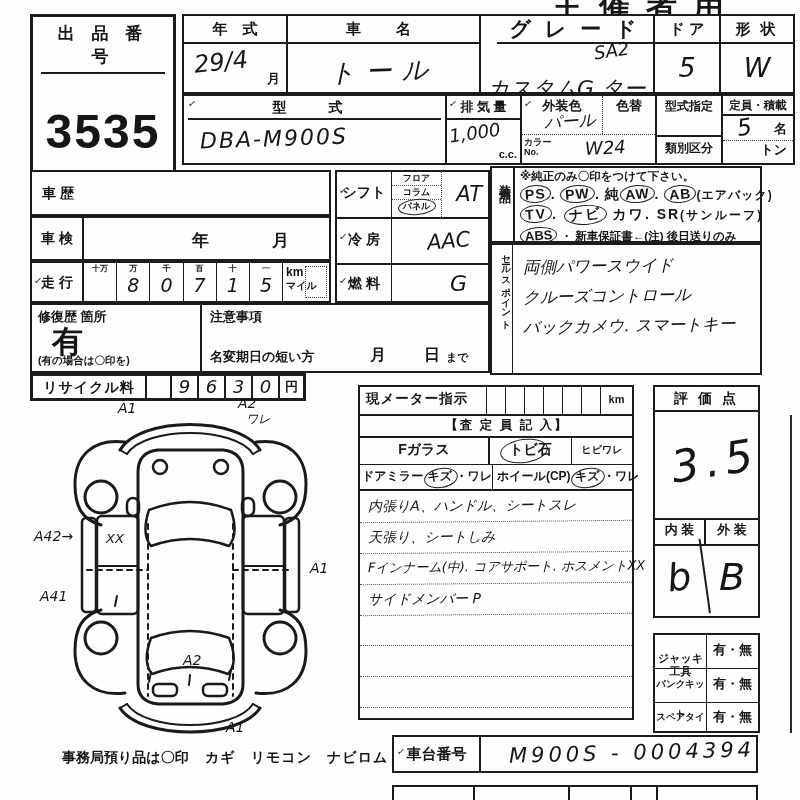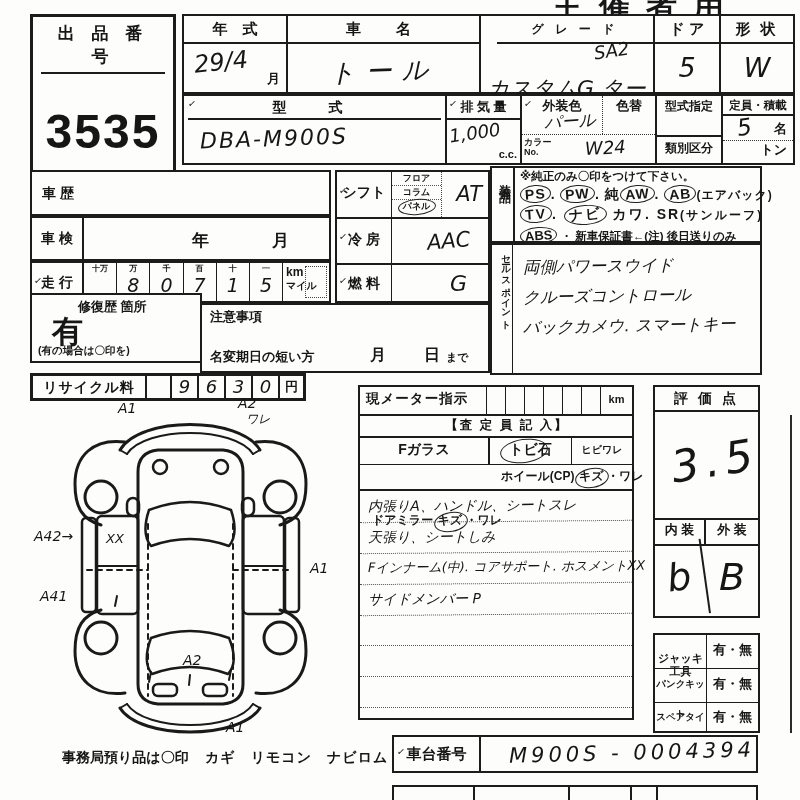--- a/index.html
+++ b/index.html
@@ -40,21 +40,21 @@
     <div class="cell" style="width:102px;">
       <div class="hdr bb" style="height:26px;line-height:26px;font-size:15px;">年　式</div>
       <div class="hw abs" style="left:10px;top:32px;font-size:24px;transform:rotate(-6deg);">29/4</div>
       <div class="abs lb" style="right:6px;bottom:4px;font-size:13px;">月</div>
     </div>
     <div class="cell bl" style="width:193px;">
       <div class="hdr bb" style="height:26px;line-height:26px;font-size:15px;letter-spacing:10px;">車　名</div>
       <div class="hw" style="text-align:center;margin-top:10px;font-size:26px;letter-spacing:10px;transform:rotate(-2deg);">トール</div>
     </div>
     <div class="cell bl" style="width:174px;">
-      <div class="hdr bb" style="height:26px;line-height:26px;font-size:12px;letter-spacing:4px;margin-left:16px;">グ レ ー ド</div>
+      <div class="hdr bb" style="height:26px;line-height:26px;font-size:21px;letter-spacing:4px;margin-left:16px;">グ レ ー ド</div>
       <div class="hw abs" style="right:24px;top:24px;font-size:18px;transform:rotate(-8deg);">SA2</div>
       <div class="hw abs" style="left:6px;top:58px;font-size:22px;">カスタムG ターボ</div>
     </div>
     <div class="cell bl" style="width:66px;">
       <div class="hdr bb" style="height:26px;line-height:26px;font-size:15px;">ド ア</div>
       <div class="hw" style="text-align:center;margin-top:8px;font-size:27px;">5</div>
     </div>
     <div class="cell bl" style="flex:1;">
       <div class="hdr bb" style="height:26px;line-height:26px;font-size:15px;letter-spacing:3px;">形 状</div>
       <div class="hw" style="text-align:center;margin-top:8px;font-size:27px;">W</div>
@@ -150,21 +150,21 @@
           <div class="hw" style="text-align:center;font-size:19px;">5</div>
         </div>
     </div>
     <div class="cell" style="flex:1;">
       <div class="lb" style="font-size:12px;padding:2px 0 0 3px;">km</div>
       <div class="lb" style="font-size:10px;padding-left:3px;">マイル</div>
       <div class="abs" style="right:2px;top:3px;width:22px;height:32px;border:1.5px dotted #444;"></div>
     </div>
   </div>
 
-  <div class="b" style="left:30px;top:293px;width:172px;height:70px;border-right-width:2.5px;padding-left:40px;">
+  <div class="b" style="left:30px;top:303px;width:172px;height:70px;border-right-width:2.5px;">
     <div class="lb" style="font-size:13px;padding:3px 0 0 6px;">修復歴 箇所</div>
     <div class="lb" style="position:absolute;left:20px;top:16px;font-size:31px;">有</div>
     <div style="position:absolute;left:6px;bottom:3px;font-size:10.5px;font-weight:bold;">(有の場合は〇印を)</div>
   </div>
 
   <div class="b" style="left:200px;top:303px;width:290px;height:70px;">
     <div class="lb" style="font-size:13px;padding:3px 0 0 8px;">注意事項</div>
     <span class="abs lb" style="left:8px;bottom:5px;font-size:13px;">名変期日の短い方</span>
     <span class="abs lb" style="left:168px;bottom:5px;font-size:16px;">月</span>
     <span class="abs lb" style="left:222px;bottom:5px;font-size:16px;">日</span>
@@ -331,21 +331,21 @@
     <div class="hdr bb" style="height:20px;line-height:19px;font-size:12.5px;letter-spacing:2px;padding-left:22px;">【査 定 員 記 入】</div>
     <div class="flex" style="height:26px;border-bottom:1.5px solid #1c1c1c;">
       <div class="cell br hdr" style="width:130px;font-size:14px;line-height:23px;">Fガラス</div>
       <div class="cell br1 hdr" style="width:82px;font-size:14px;line-height:23px;">
         <span>トビ石</span>
         <div class="ell" style="left:10px;top:1px;width:46px;height:22px;transform:rotate(-8deg);"></div>
       </div>
       <div class="cell hdr" style="flex:1;font-size:10px;line-height:23px;">ヒビワレ</div>
     </div>
     <div class="flex bb" style="height:24px;">
-      <div class="cell br1" style="width:137px;white-space:nowrap;padding-left:12px;margin-top:44px;">
+      <div class="cell br1" style="width:137px;white-space:nowrap;padding-left:2px;">
         <span class="lb" style="font-size:12px;line-height:22px;">ドアミラー</span>
         <span class="lb" style="font-size:12px;position:relative;">
           <span>キズ</span>
           <div class="ell" style="left:-4px;top:-1px;width:32px;height:18px;transform:rotate(-10deg);"></div>
         </span><span class="lb" style="font-size:12px;">・ワレ</span>
       </div>
       <div class="cell" style="flex:1;white-space:nowrap;padding-left:4px;">
         <span class="lb" style="font-size:12px;line-height:22px;">ホイール(CP)</span>
         <span class="lb" style="font-size:12px;position:relative;">
           <span>キズ</span>

